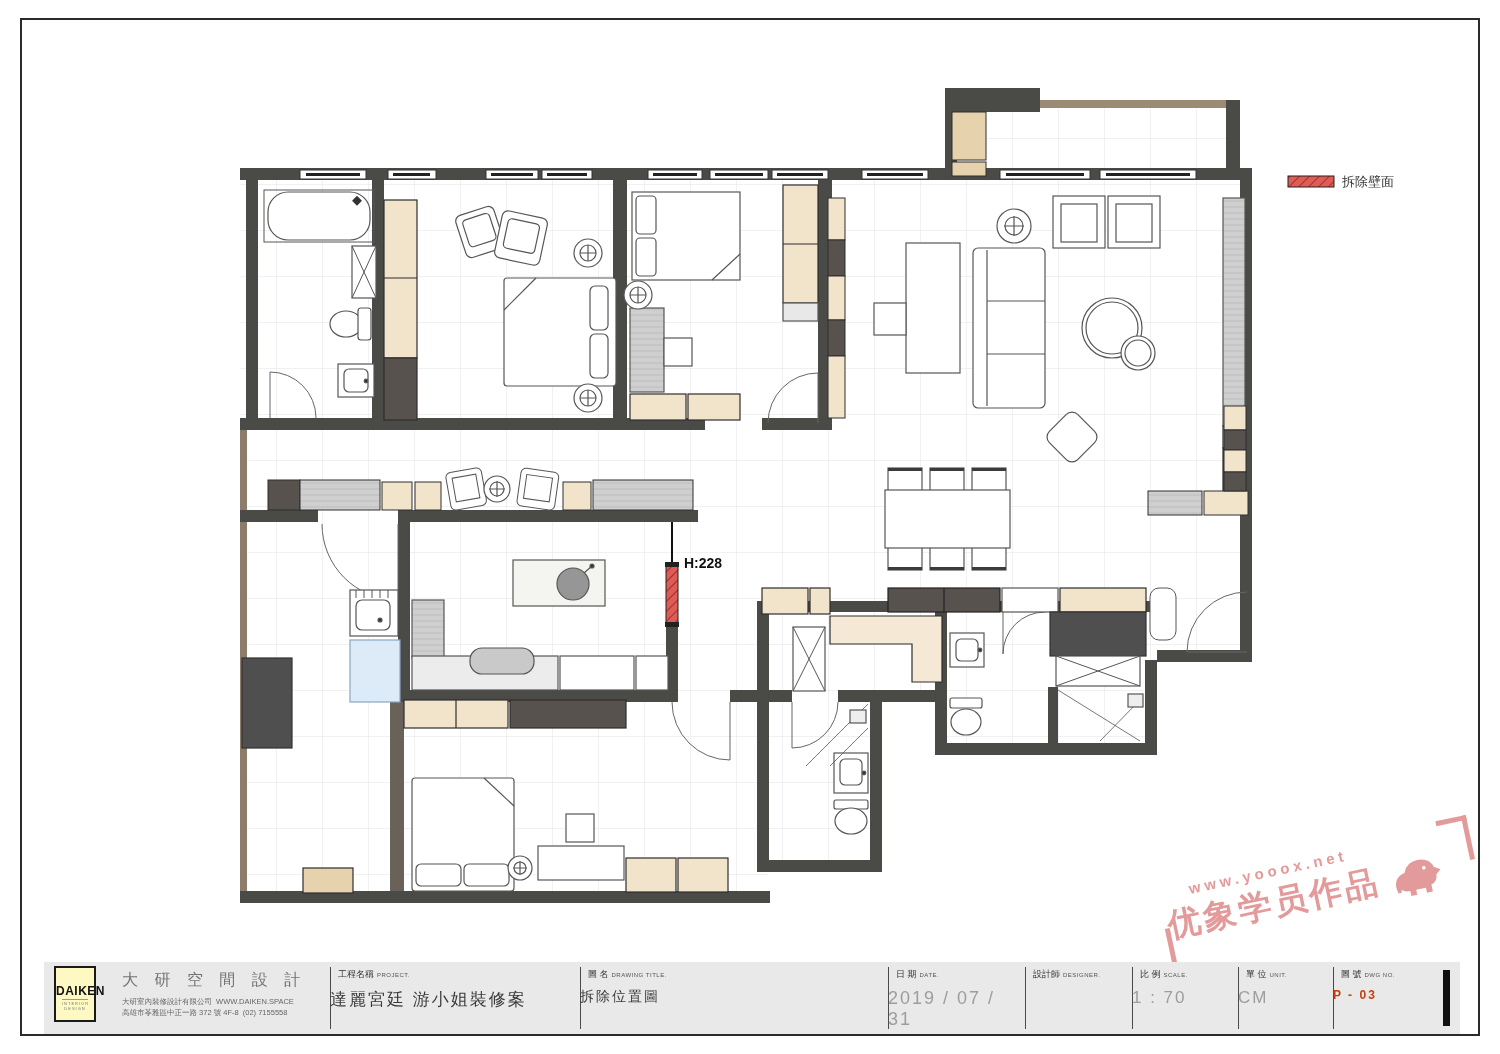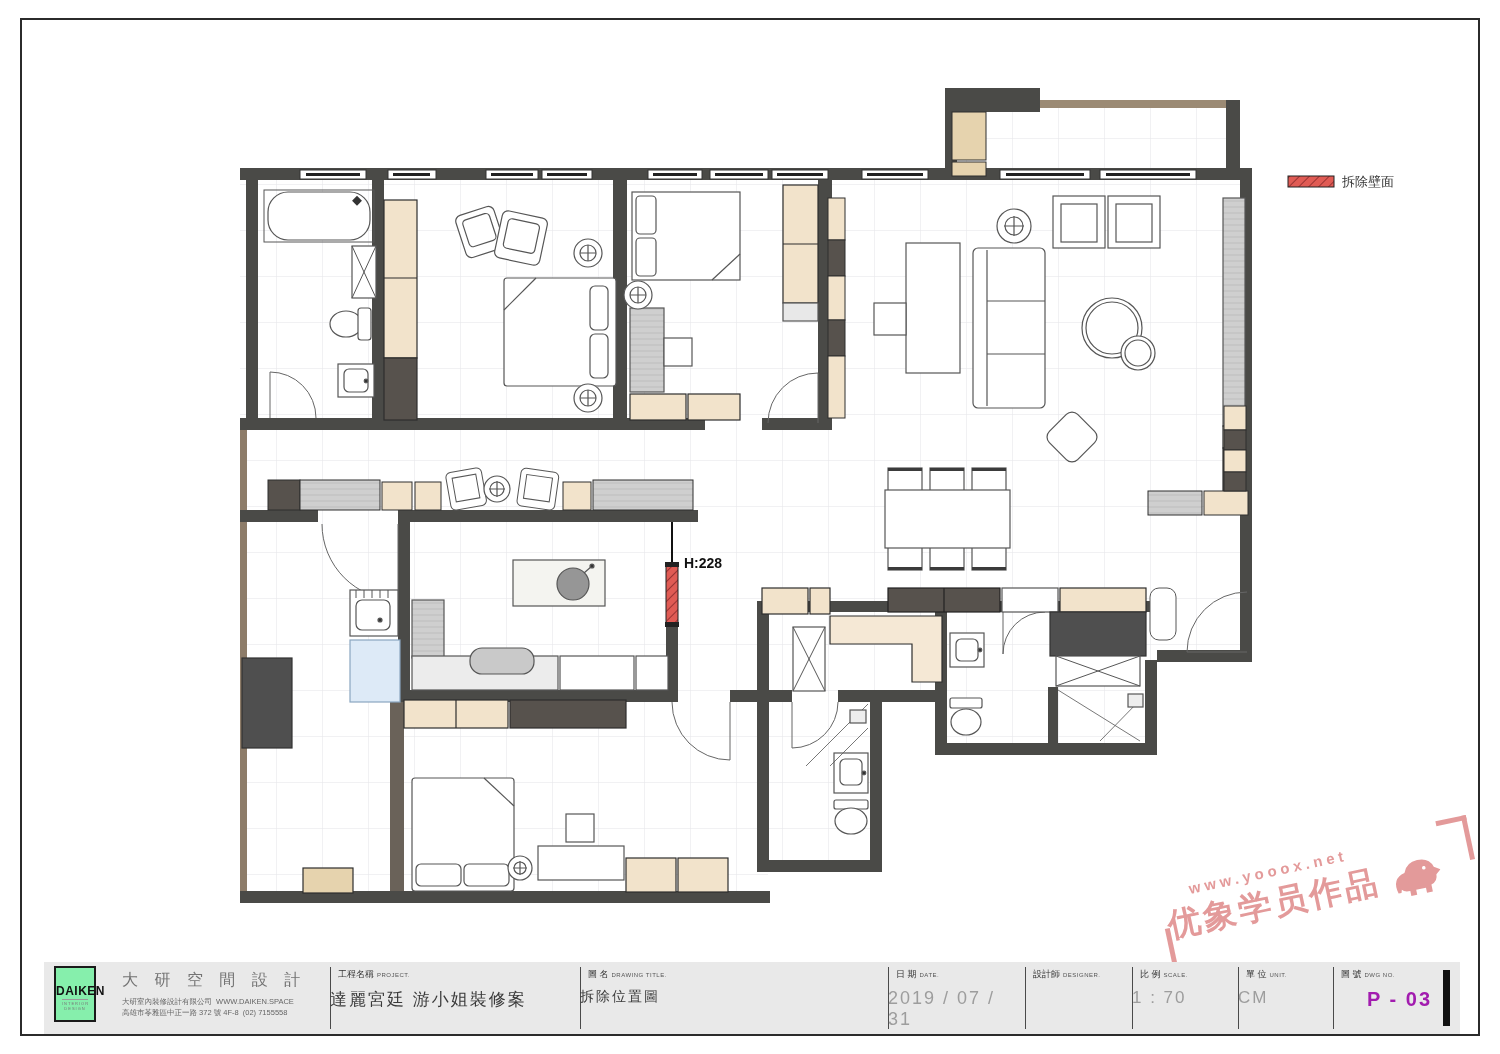--- a/index.html
+++ b/index.html
@@ -20,22 +20,22 @@
     border-right:5px solid #dd8181;border-top:5px solid #dd8181;}
   
   .tb{position:absolute;left:44px;top:962px;width:1416px;height:72px;background:#e9e9e9;}
   .tb-div{position:absolute;top:5px;bottom:5px;width:1px;background:#4a4a4a;}
   .tb-bar{position:absolute;top:8px;height:56px;width:7px;background:#111;left:1399px;}
   .tb-cell{position:absolute;top:0;bottom:0;}
   .tb-label{position:absolute;left:8px;top:6px;font-size:9px;color:#333;white-space:nowrap;}
   .tb-label .en{font-size:6px;color:#555;margin-left:3px;letter-spacing:.5px;}
   .tb-value{position:absolute;left:0;right:0;top:26px;text-align:left;font-size:17px;color:#3a3a3a;letter-spacing:2px;}
   .tb-value.muted{color:#9d9d9d;}
-  .tb-value.dwg{font-weight:bold;font-size:20px;color:#a21caf;padding-left:34px;}
-  .logo-box{position:absolute;left:10px;top:4px;width:42px;height:56px;background:#86efac;
+  .tb-value.dwg{font-weight:bold;font-size:12px;color:#c2410c;}
+  .logo-box{position:absolute;left:10px;top:4px;width:42px;height:56px;background:#fef9c3;
     border:2px solid #1a1a1a;box-sizing:border-box;text-align:center;}
   .logo-name{font-size:12px;font-weight:bold;letter-spacing:.5px;color:#111;margin-top:16px;}
   .logo-sub{font-size:4px;color:#777;letter-spacing:1px;border-top:1px solid #999;margin:1px 6px 0 6px;padding-top:1px;}
   .company{position:absolute;left:78px;top:8px;white-space:nowrap;}
   .company-name{font-size:16px;letter-spacing:6px;color:#737373;}
   .company-sub{font-size:7.5px;color:#666;margin-top:5px;line-height:1.5;}
   .company-sub .col2{display:inline-block;margin-left:2px;}
 </style>
 </head>
 <body>

